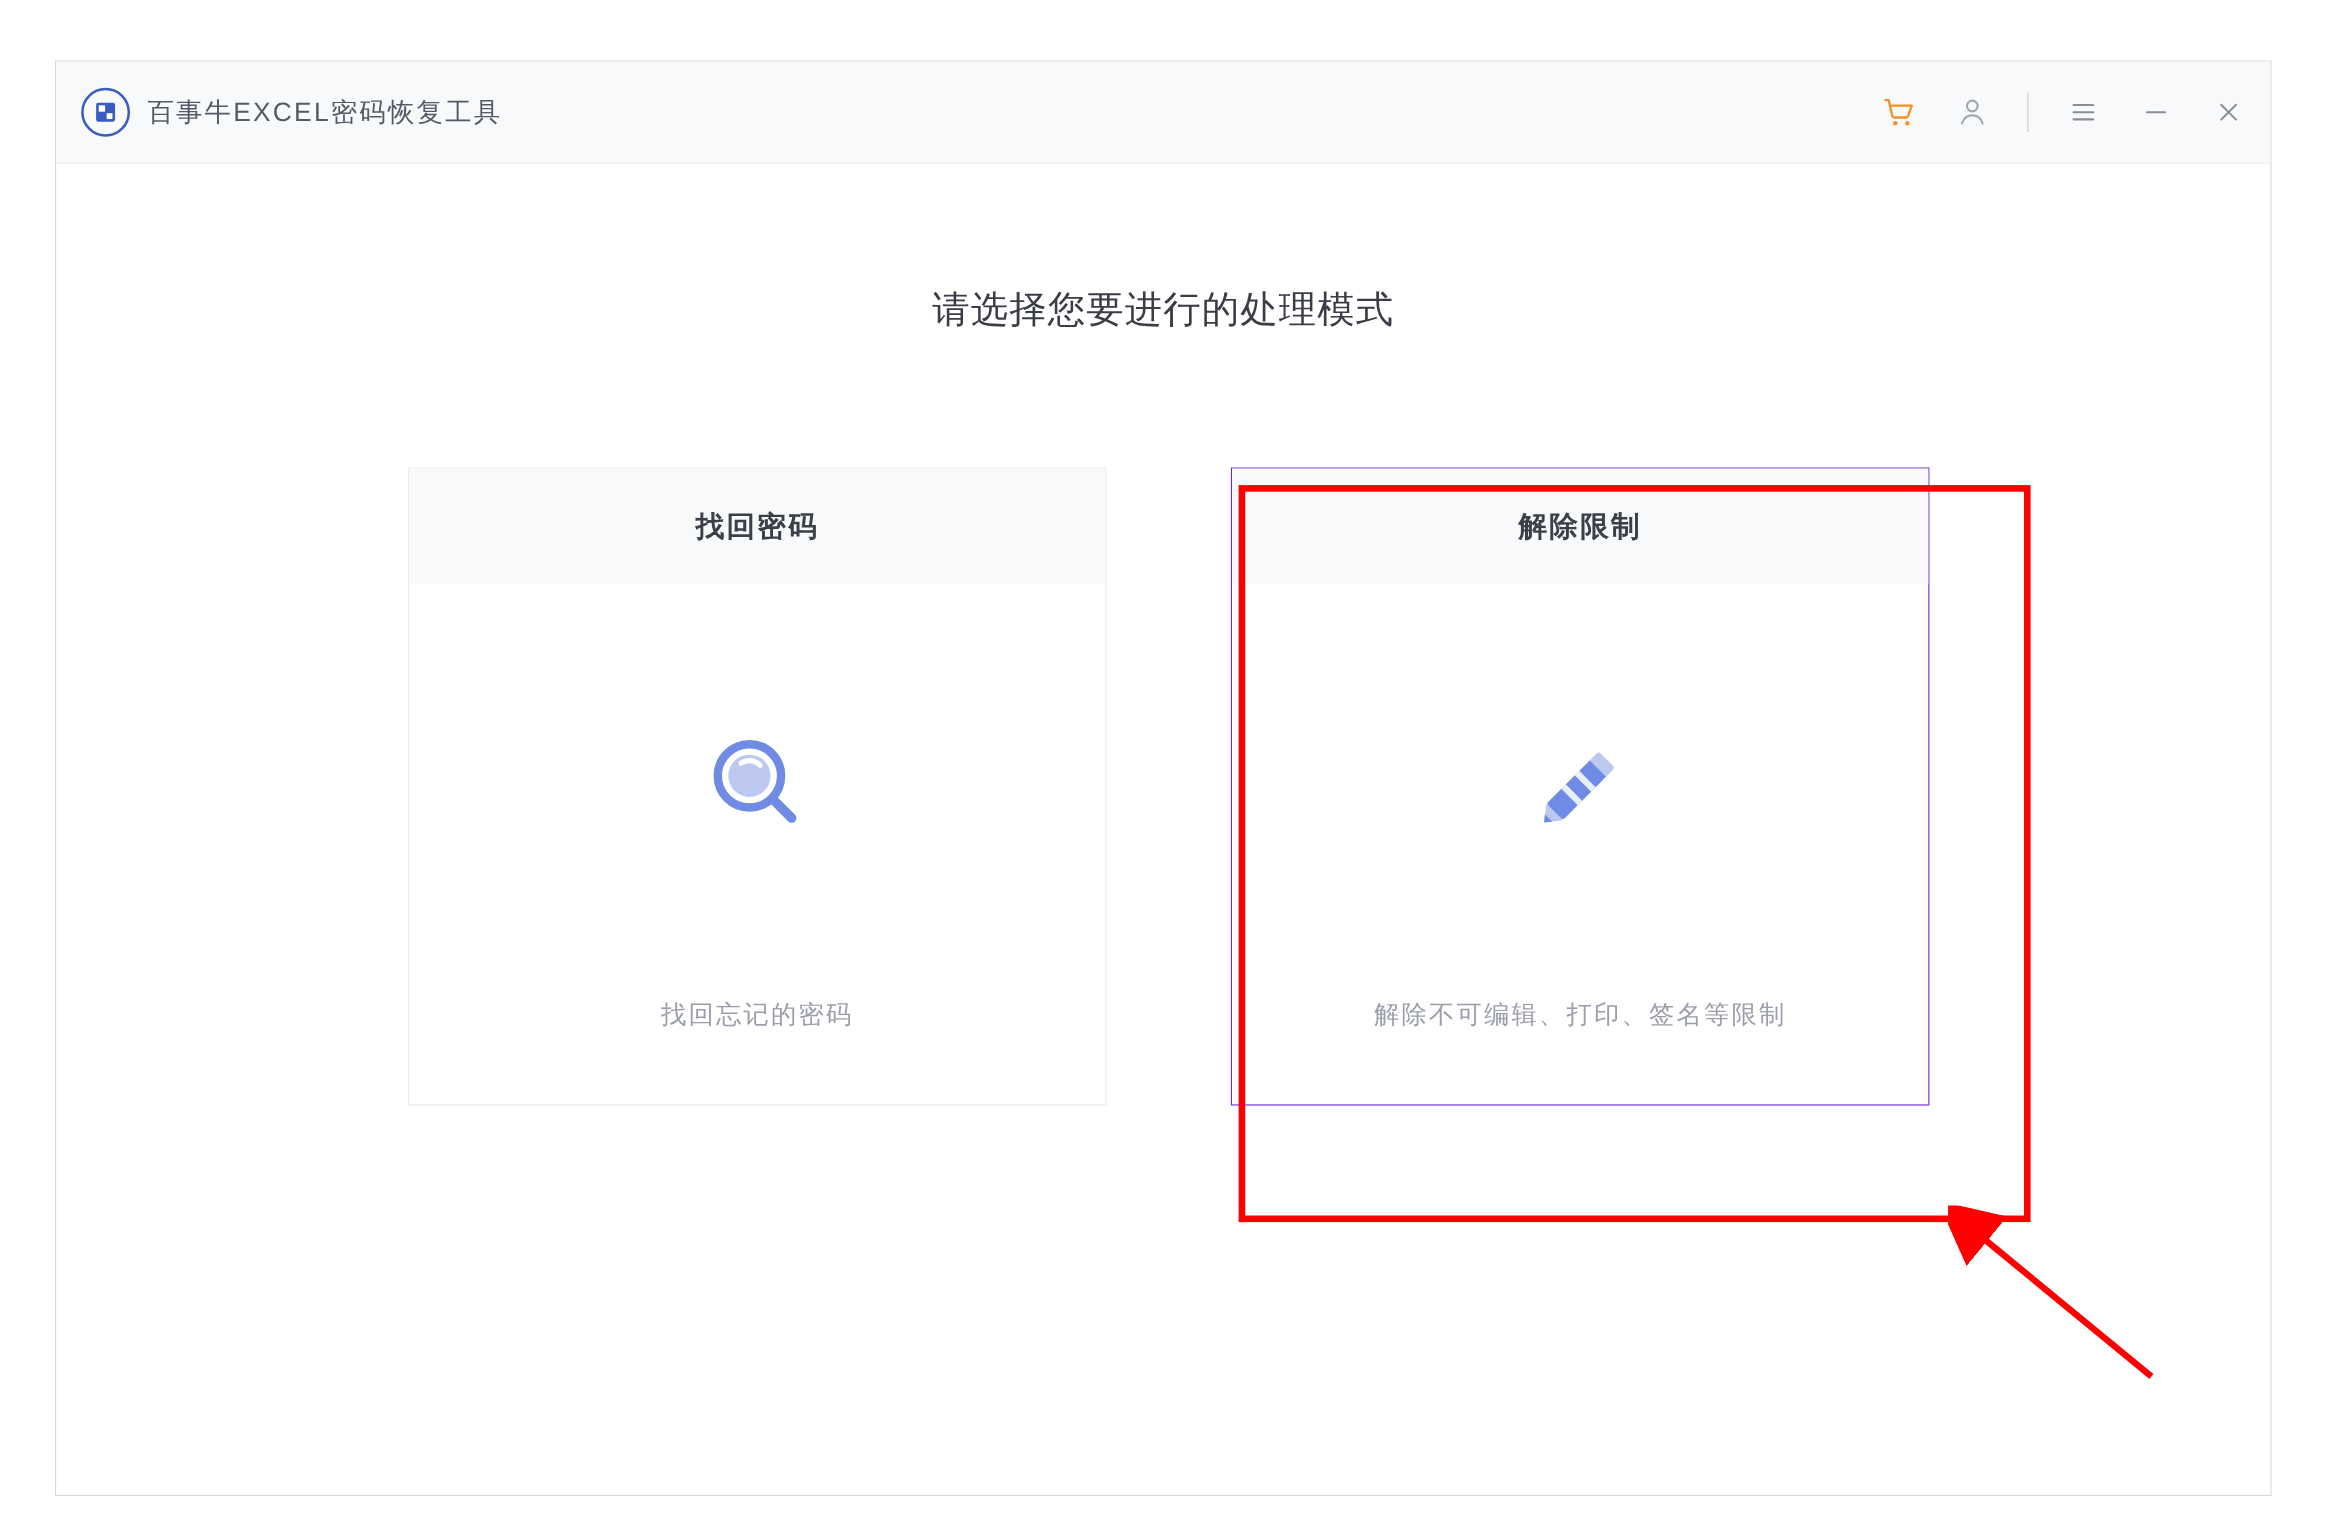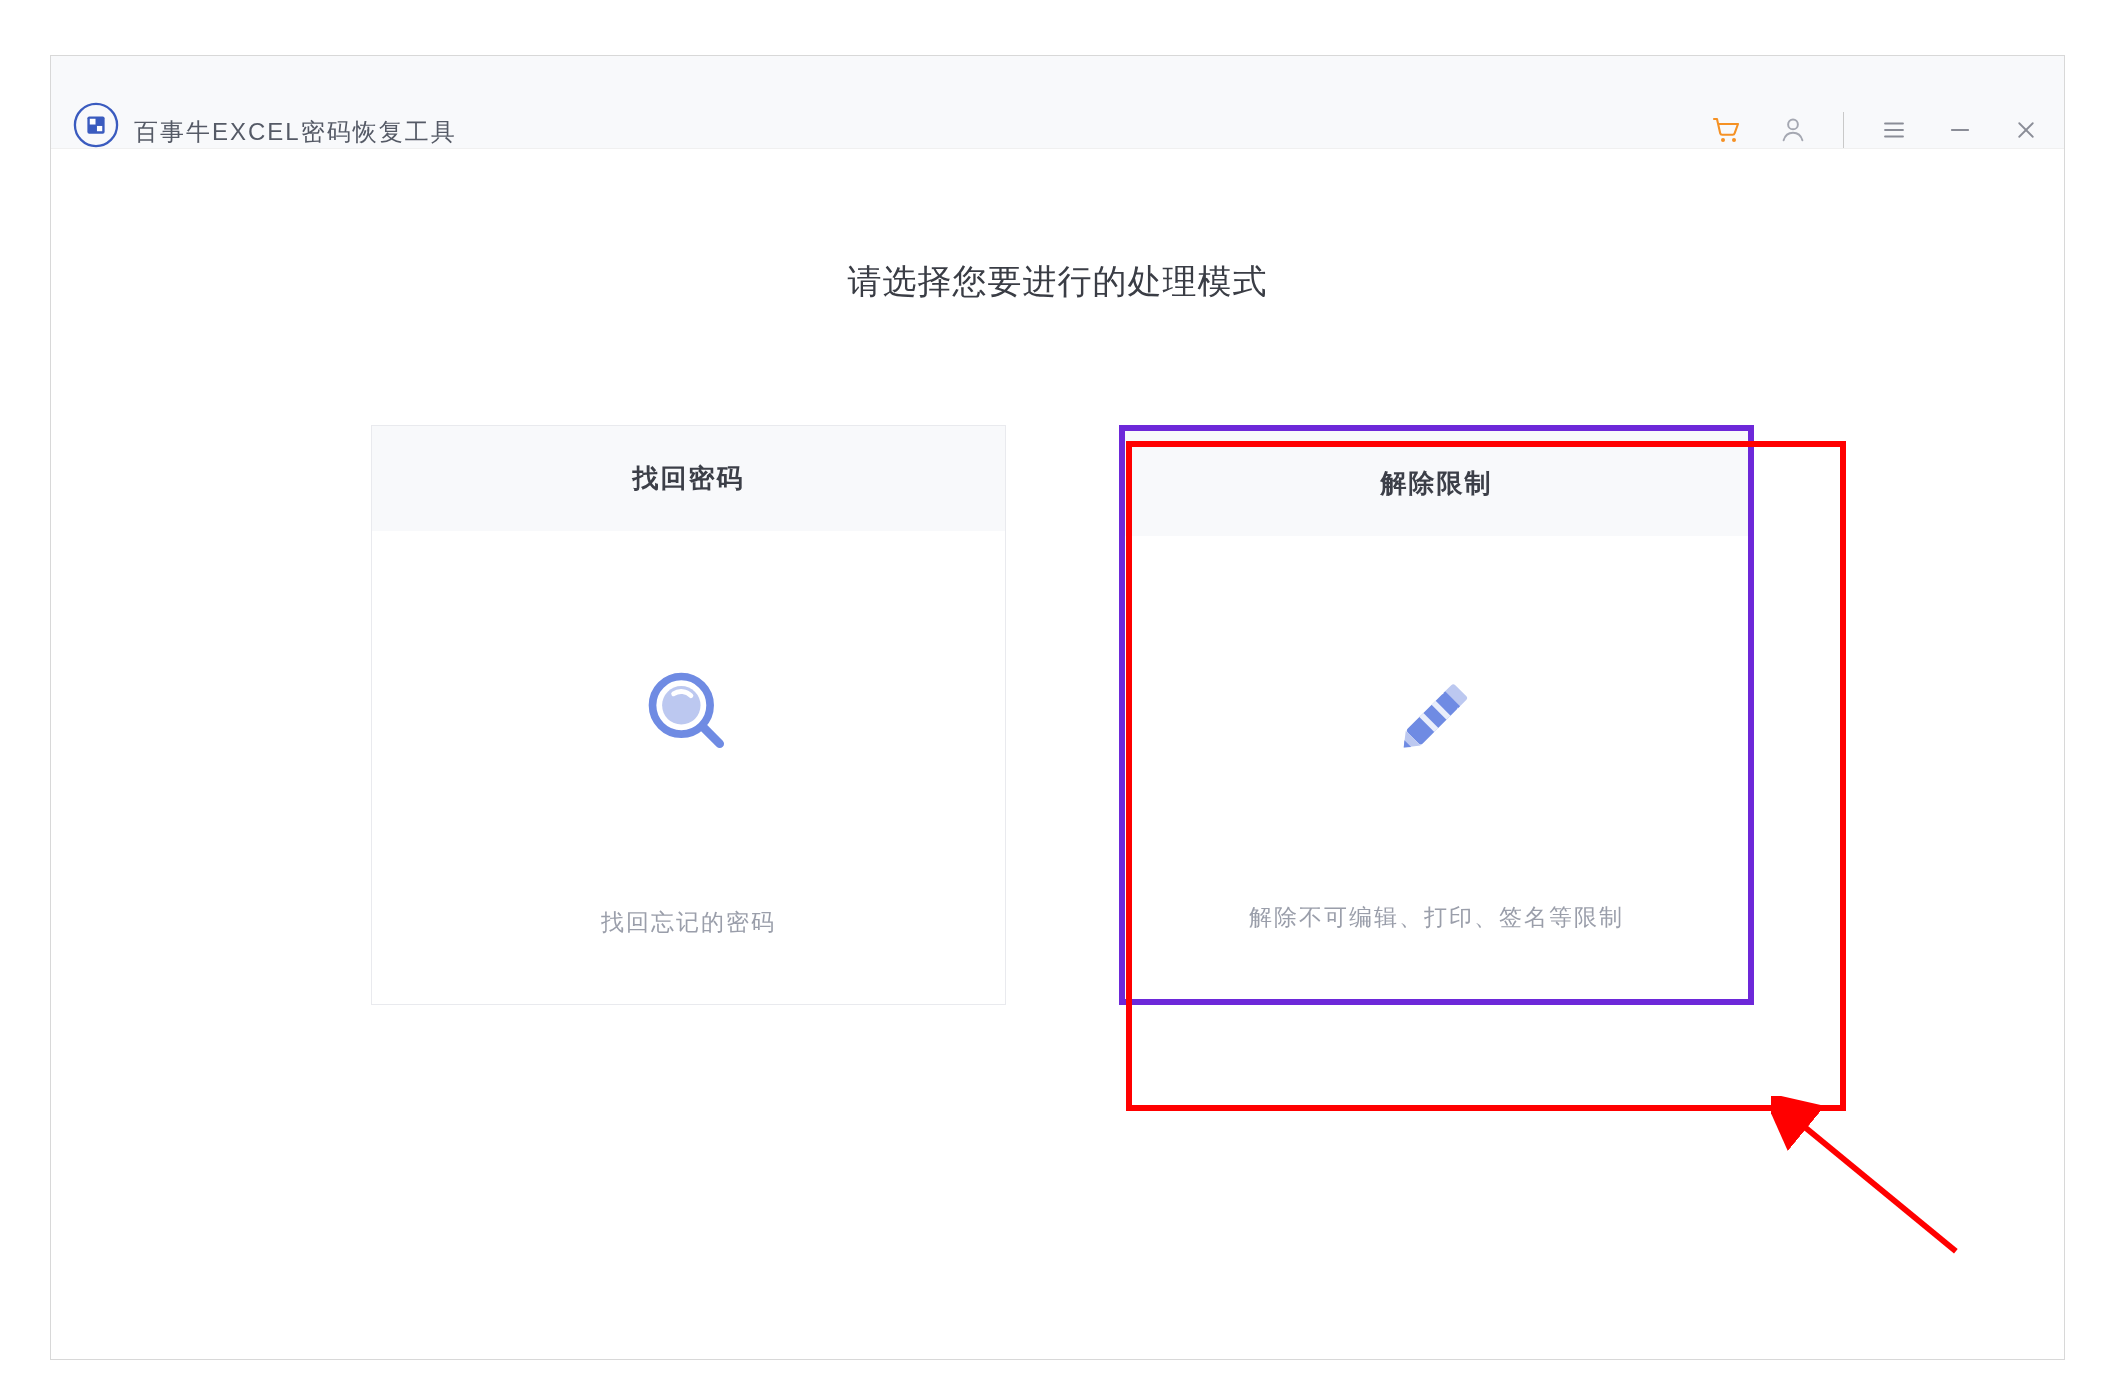--- a/index.html
+++ b/index.html
@@ -21,21 +21,21 @@
       width: 2015px;
       height: 1305px;
       background: #fff;
       border: 1px solid #d8d8d8;
     }
     
     .titlebar {
       height: 93px;
       background: #f8f9fb;
       display: flex;
-      align-items: flex-end;
+      align-items: center;
       padding: 0 22px 0 22px;
       border-bottom: 1px solid #f0f0f0;
     }
     .app-logo {
       width: 46px;
       height: 46px;
       border-radius: 50%;
       display: flex;
       align-items: center;
       justify-content: center;
@@ -91,21 +91,21 @@
     .card {
       width: 635px;
       height: 580px;
       background: #fff;
       border: 1px solid #e9eaee;
       display: flex;
       flex-direction: column;
       cursor: pointer;
     }
     .card.selected {
-      border: 6px solid #6d28d9;
+      border: 1px solid #6d28d9;
     }
     .card-header {
       height: 105px;
       background: #f8f9fb;
       display: flex;
       align-items: center;
       justify-content: center;
       font-size: 26px;
       color: #3c3f48;
       letter-spacing: 2px;

